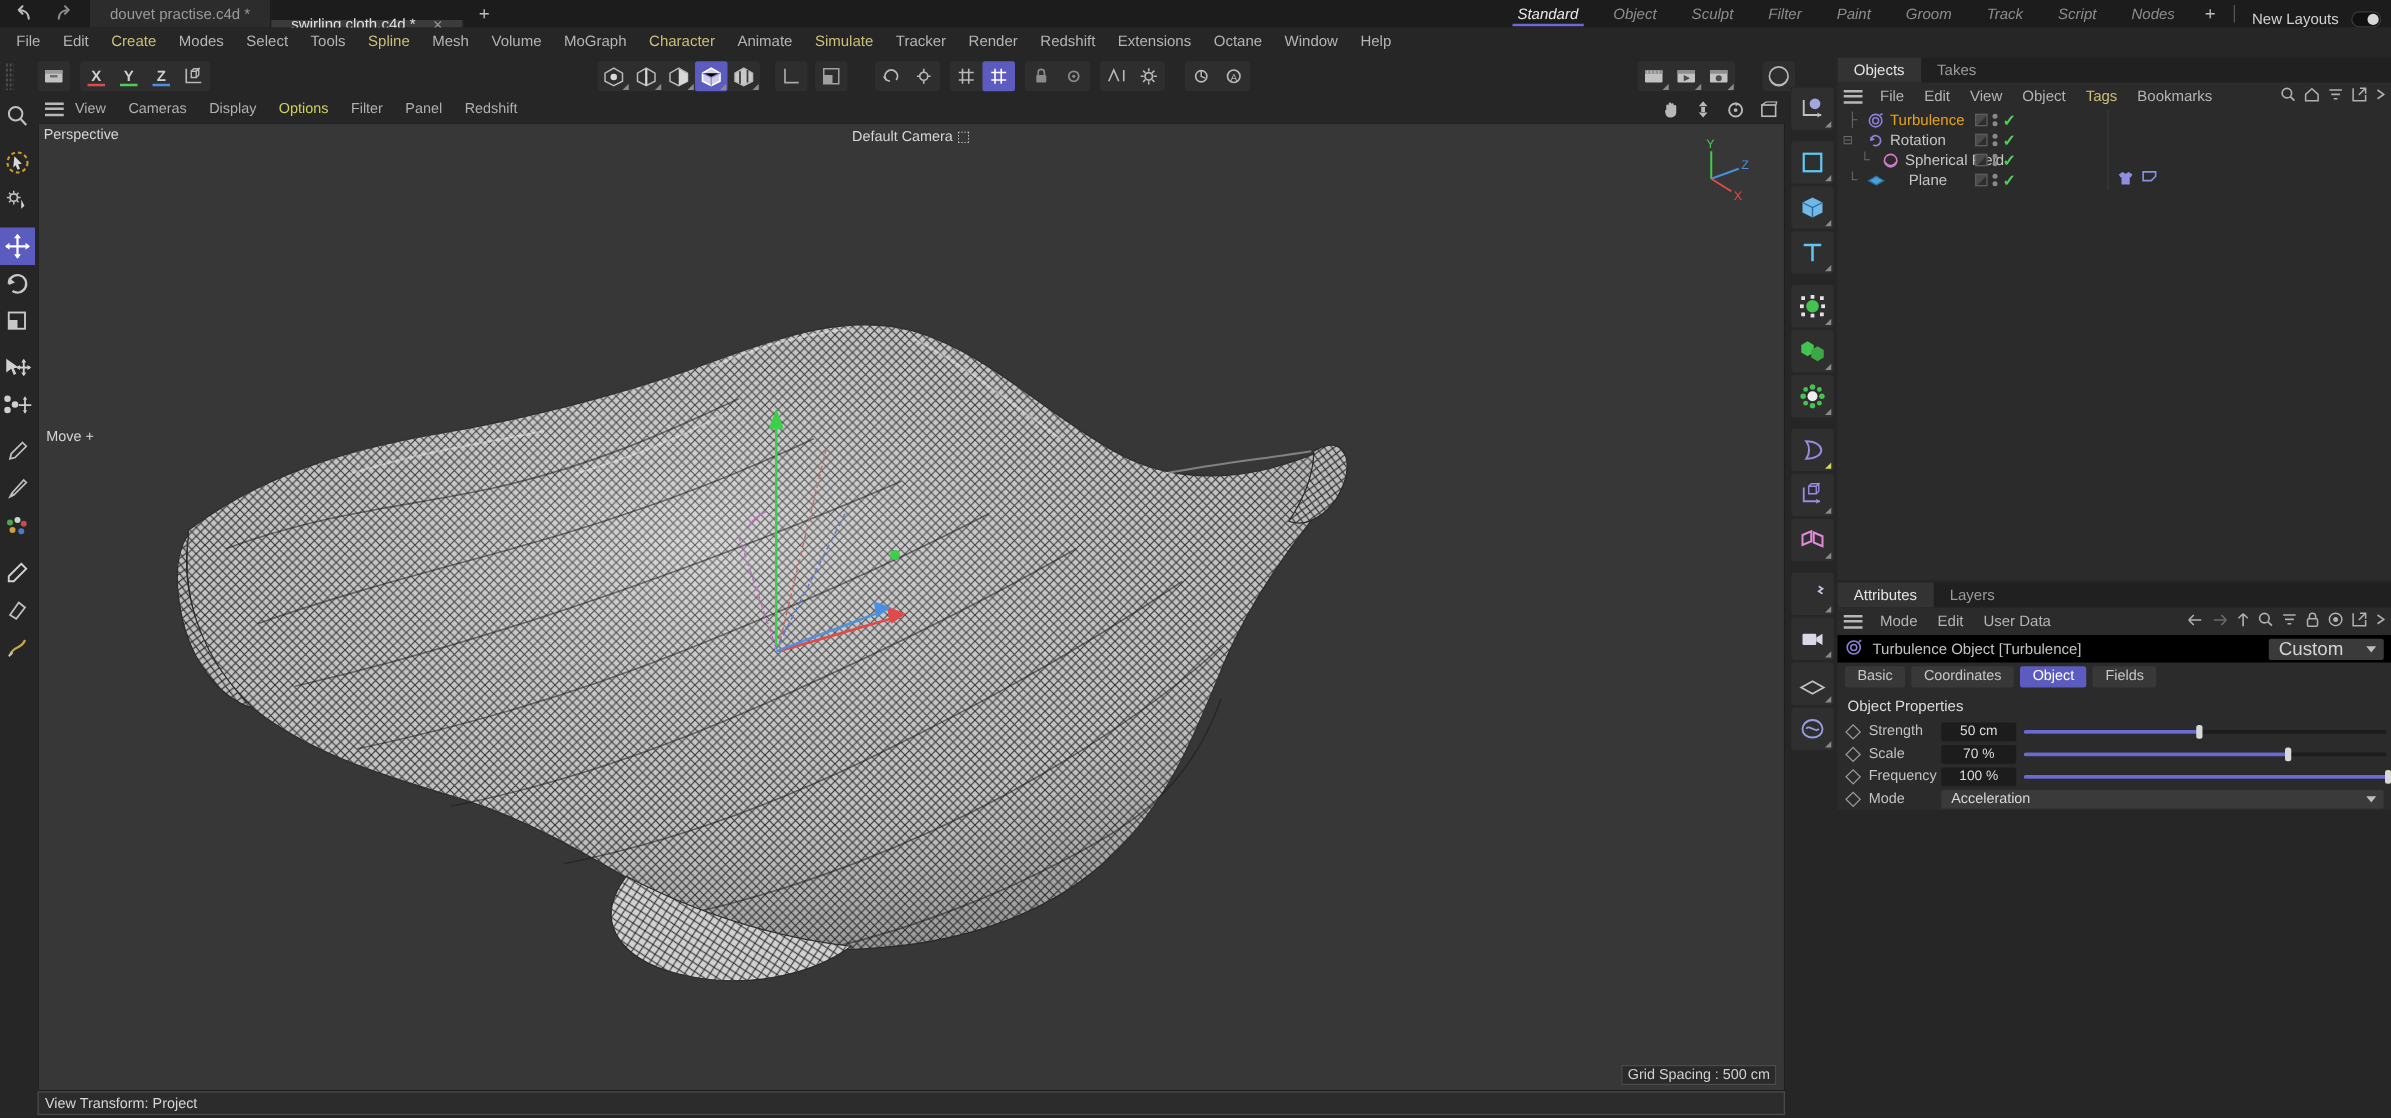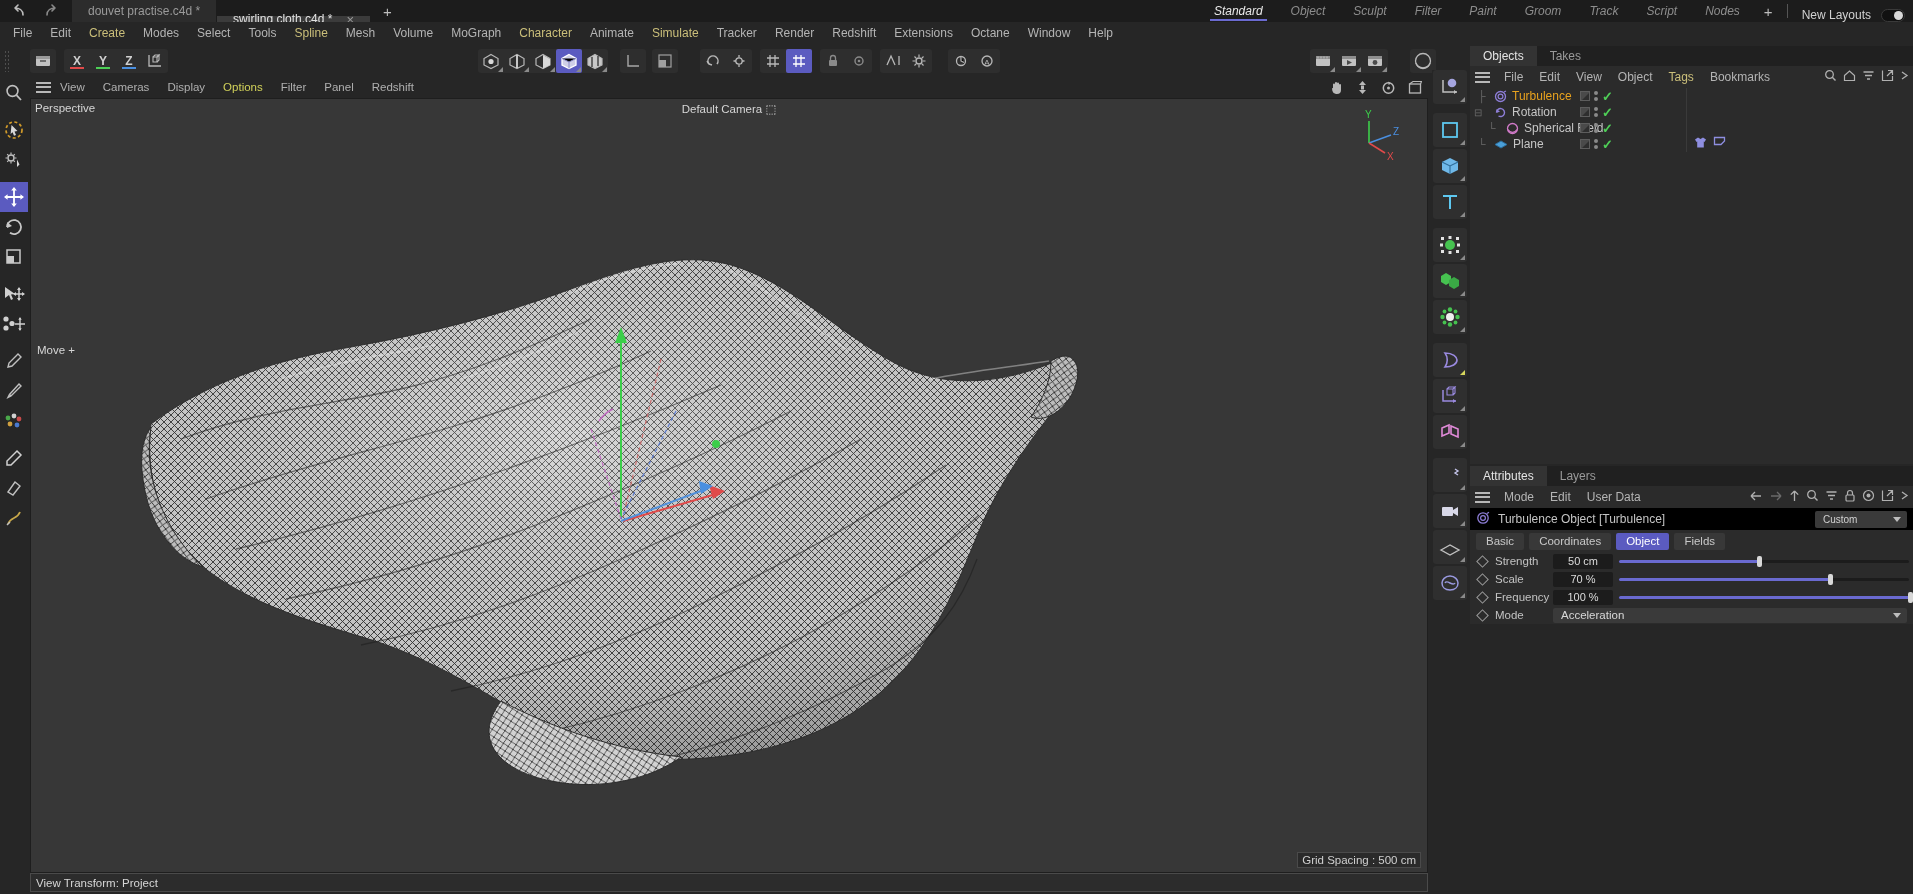--- a/index.html
+++ b/index.html
@@ -162,21 +162,21 @@
   .twodots i { width: 4px; height: 4px; border-radius: 50%; background: #8a8a8a; display: block; }
   .tick { color: #4fcf57; font-size: 13px; font-weight: bold; line-height: 1; }
   .tvert { position: absolute; left: 216px; top: 0; bottom: 0; width: 1px; background: #3a3a3a; }
   .ttags { position: absolute; left: 224px; display: flex; gap: 6px; align-items: center; }
 
   
   .attrhead { height: 22px; display: flex; align-items: center; background: #000000; padding-left: 6px; gap: 8px; }
   .attrhead .atitle { font-size: 12px; color: #c4c4c4; }
   .modesel {
     position: absolute; right: 6px; top: 3px; width: 92px; height: 17px; background: #3a3a3a;
-    border-radius: 2px; display: flex; align-items: center; padding-left: 8px; font-size: 10px; color: #d2d2d2;
+    border-radius: 2px; display: flex; align-items: center; padding-left: 8px; font-size: 15px; color: #d2d2d2;
     cursor: pointer;
   }
   .modesel .arw { position: absolute; right: 6px; top: 6px; border-left: 4px solid transparent;
     border-right: 4px solid transparent; border-top: 5px solid #bdbdbd; }
   .atabs { height: 22px; display: flex; align-items: center; gap: 5px; padding-left: 6px; background: #2b2b2b; }
   .atab { height: 17px; padding: 0 10px; display: flex; align-items: center; font-size: 11.5px;
     color: #c8c8c8; background: #383838; border-radius: 2px; cursor: pointer; }
   .atab.active { background: #5b5bc0; color: #fff; }
   .sectitle { font-size: 12px; color: #dcdcdc; padding: 6px 0 4px 8px; background: #2b2b2b; }
   .proprow { height: 18px; display: flex; align-items: center; background: #2b2b2b; padding-left: 8px; }
@@ -934,21 +934,21 @@
         <span class="tvert"></span>
       </div>
 
       <div class="trow" style="padding-left:8px">
         <span class="tline" style="left:8px">└</span>
         <span style="margin-left:16px; display:inline-flex; align-items:center;">
           <svg width="14" height="13" viewBox="0 0 14 13">
               <path d="M1 6.5 L7 3 L13 6.5 L7 10 Z" fill="#4a9fd8" stroke="#2c6f9e" stroke-width="1"></path>
             </svg>
         </span>
-        <span class="tname" style="margin-left:5px">Plane</span>
+        <span class="tname" style="margin-left:19px">Plane</span>
         <span class="tdots">
           <span class="chk-sq"></span>
           <span class="twodots">
               <i></i>
               <i></i>
             </span>
           <span class="tick">✓</span>
         </span>
         <span class="tvert"></span>
         <span class="ttags">
@@ -1048,20 +1048,21 @@
       </div>
     </div>
 
     <div class="atabs">
       <div class="atab">Basic</div>
       <div class="atab">Coordinates</div>
       <div class="atab active">Object</div>
       <div class="atab">Fields</div>
     </div>
 
+    <div class="sectitle">Object Properties</div>
 
     <div class="proprow">
       <span class="diam"></span>
       <span class="plabel">Strength</span>
       <span class="pfield">50 cm</span>
       <span class="slider">
         <span class="strack"></span>
         <span class="sfill" style="width:48%"></span>
         <span class="sknob" style="left:47%"></span>
       </span>

